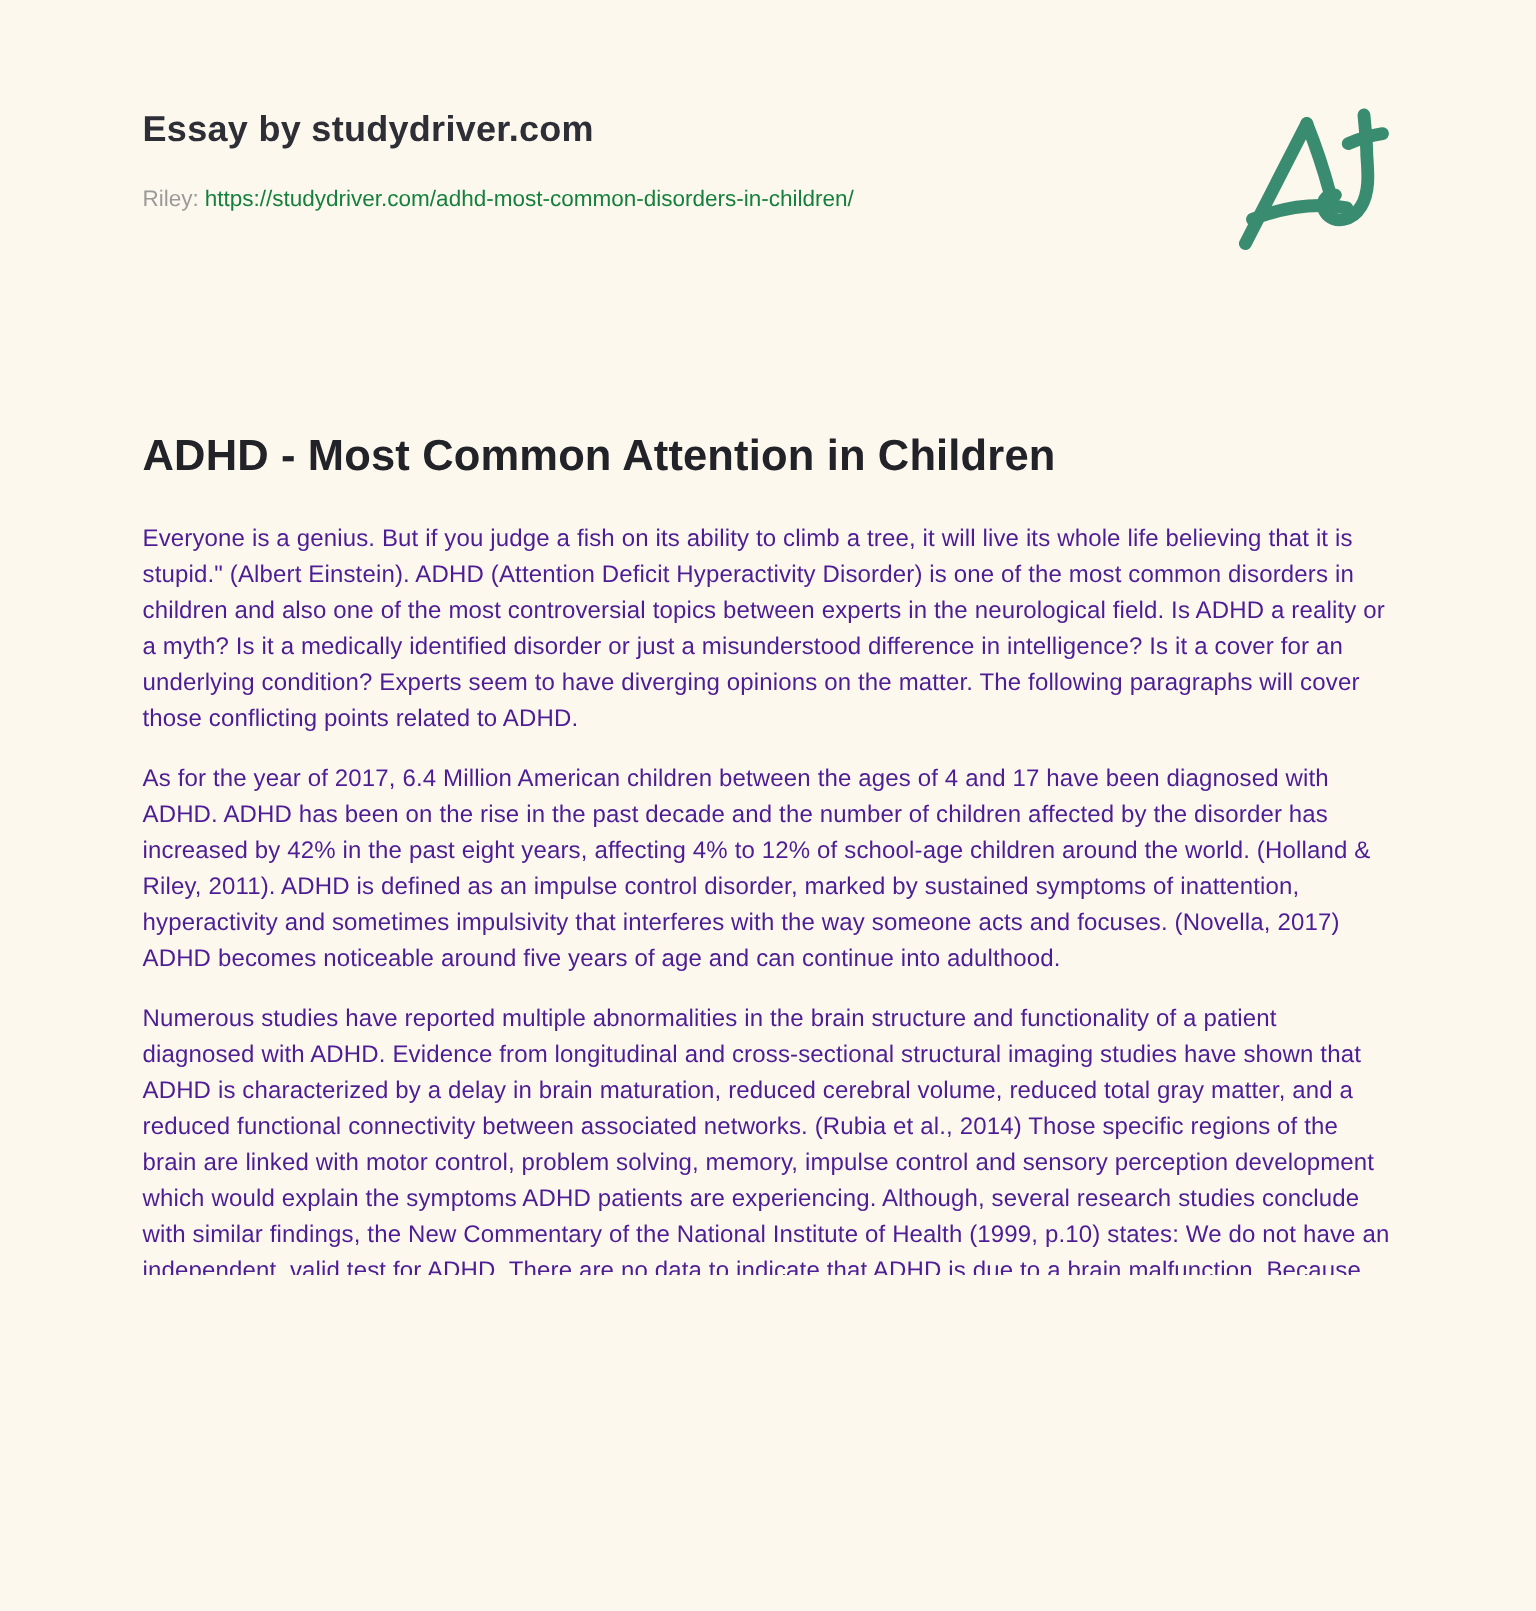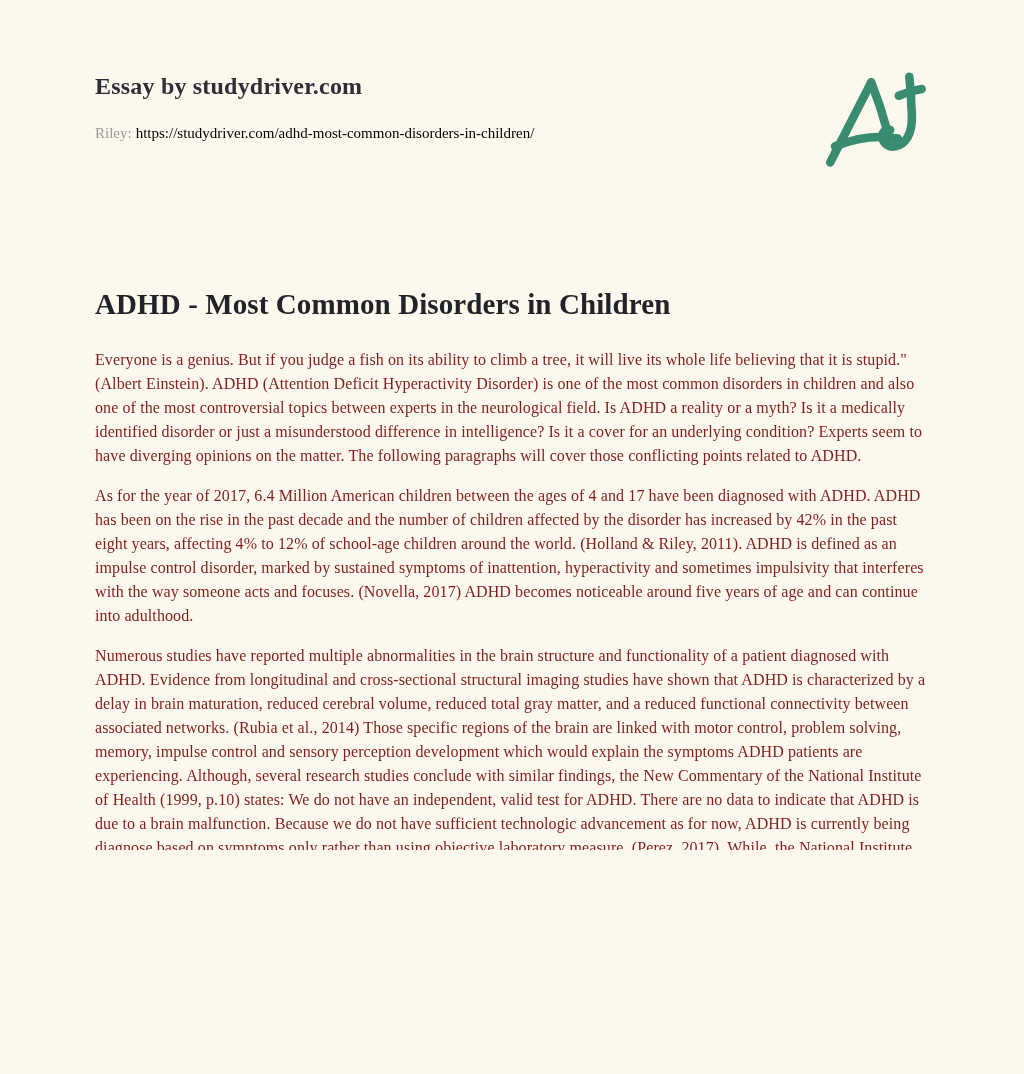--- a/index.html
+++ b/index.html
@@ -9,42 +9,41 @@
   }
   body {
     background: #fdf8ee;
   }
   .page {
     width: 1024px;
     height: 850px;
     background: #fdf8ee;
     padding: 72px 96px 0 95px;
     overflow: hidden;
-    font-family: Liberation Serif, serif;
   }
   .doc-header {
     display: flex;
     justify-content: space-between;
     align-items: flex-start;
   }
   .byline {
     font-size: 24px;
     line-height: 29px;
     font-weight: 700;
     color: #2e2e36;
     letter-spacing: 0.2px;
   }
   .source-line {
     margin-top: 23px;
     font-size: 15px;
     line-height: 18px;
     color: #9a9a98;
   }
   .source-line a {
-    color: #000000;
+    color: #15803d;
     text-decoration: none;
     margin-left: 4px;
   }
   .logo {
     width: 106px;
     height: 100px;
     margin-top: -2px;
     flex-shrink: 0;
   }
   .article-title {
@@ -55,21 +54,21 @@
     color: #222229;
     letter-spacing: 0.1px;
   }
   .article-body {
     margin-top: 26px;
     width: 833px;
   }
   .article-body p {
     font-size: 16px;
     line-height: 24px;
-    color: #7f1d1d;
+    color: #4c1d95;
     margin-bottom: 16px;
     letter-spacing: 0.1px;
   }
 </style>
 </head>
 <body>
 
 <div class="page">
 
   <header class="doc-header">
@@ -92,21 +91,21 @@
 
           <path d="M80 27 C89 23 97 21 104 20"></path>
 
           <path d="M91 7 C92 17 93 27 93 35 C94 48 95 61 89 71 C83 81 70 84 64 75 C60 69 64 62 71 63"></path>
         </g>
       </svg>
     </div>
   </header>
 
   <main>
-    <h1 class="article-title">ADHD - Most Common Disorders in Children</h1>
+    <h1 class="article-title">ADHD - Most Common Attention in Children</h1>
 
     <div class="article-body">
 
     <p>Everyone is a genius. But if you judge a fish on its ability to climb a tree, it will live its whole life believing that it is stupid." (Albert Einstein). ADHD (Attention Deficit Hyperactivity Disorder) is one of the most common disorders in children and also one of the most controversial topics between experts in the neurological field. Is ADHD a reality or a myth? Is it a medically identified disorder or just a misunderstood difference in intelligence? Is it a cover for an underlying condition? Experts seem to have diverging opinions on the matter. The following paragraphs will cover those conflicting points related to ADHD.</p>
         <p>As for the year of 2017, 6.4 Million American children between the ages of 4 and 17 have been diagnosed with ADHD. ADHD has been on the rise in the past decade and the number of children affected by the disorder has increased by 42% in the past eight years, affecting 4% to 12% of school-age children around the world. (Holland &amp; Riley, 2011). ADHD is defined as an impulse control disorder, marked by sustained symptoms of inattention, hyperactivity and sometimes impulsivity that interferes with the way someone acts and focuses. (Novella, 2017) ADHD becomes noticeable around five years of age and can continue into adulthood.</p>
         <p>Numerous studies have reported multiple abnormalities in the brain structure and functionality of a patient diagnosed with ADHD. Evidence from longitudinal and cross-sectional structural imaging studies have shown that ADHD is characterized by a delay in brain maturation, reduced cerebral volume, reduced total gray matter, and a reduced functional connectivity between associated networks. (Rubia et al., 2014) Those specific regions of the brain are linked with motor control, problem solving, memory, impulse control and sensory perception development which would explain the symptoms ADHD patients are experiencing. Although, several research studies conclude with similar findings, the New Commentary of the National Institute of Health (1999, p.10) states: We do not have an independent, valid test for ADHD. There are no data to indicate that ADHD is due to a brain malfunction. Because we do not have sufficient technologic advancement as for now, ADHD is currently being diagnose based on symptoms only rather than using objective laboratory measure. (Perez, 2017). While, the National Institute of Health (1999) states that we cannot objectively test and conclude that a patient has ADHD, the existence of the medical condition should not be in question. "Mood, thought and behavior largely rely on brain function that cannot be imaged." affirmed Novella (2017, para.3). "The same is true, for example, of migraine headaches [bipolar, depression, anxiety, schizophrenia]. It is entirely a clinical diagnosis". Mental illnesses cannot be proven neither can ADHD. But can we rule out their existence based on the fact that they cannot be clinically verified?</p>
         <p>Million experts believe ADHD is t</p>
       </div>
   </main>
 

